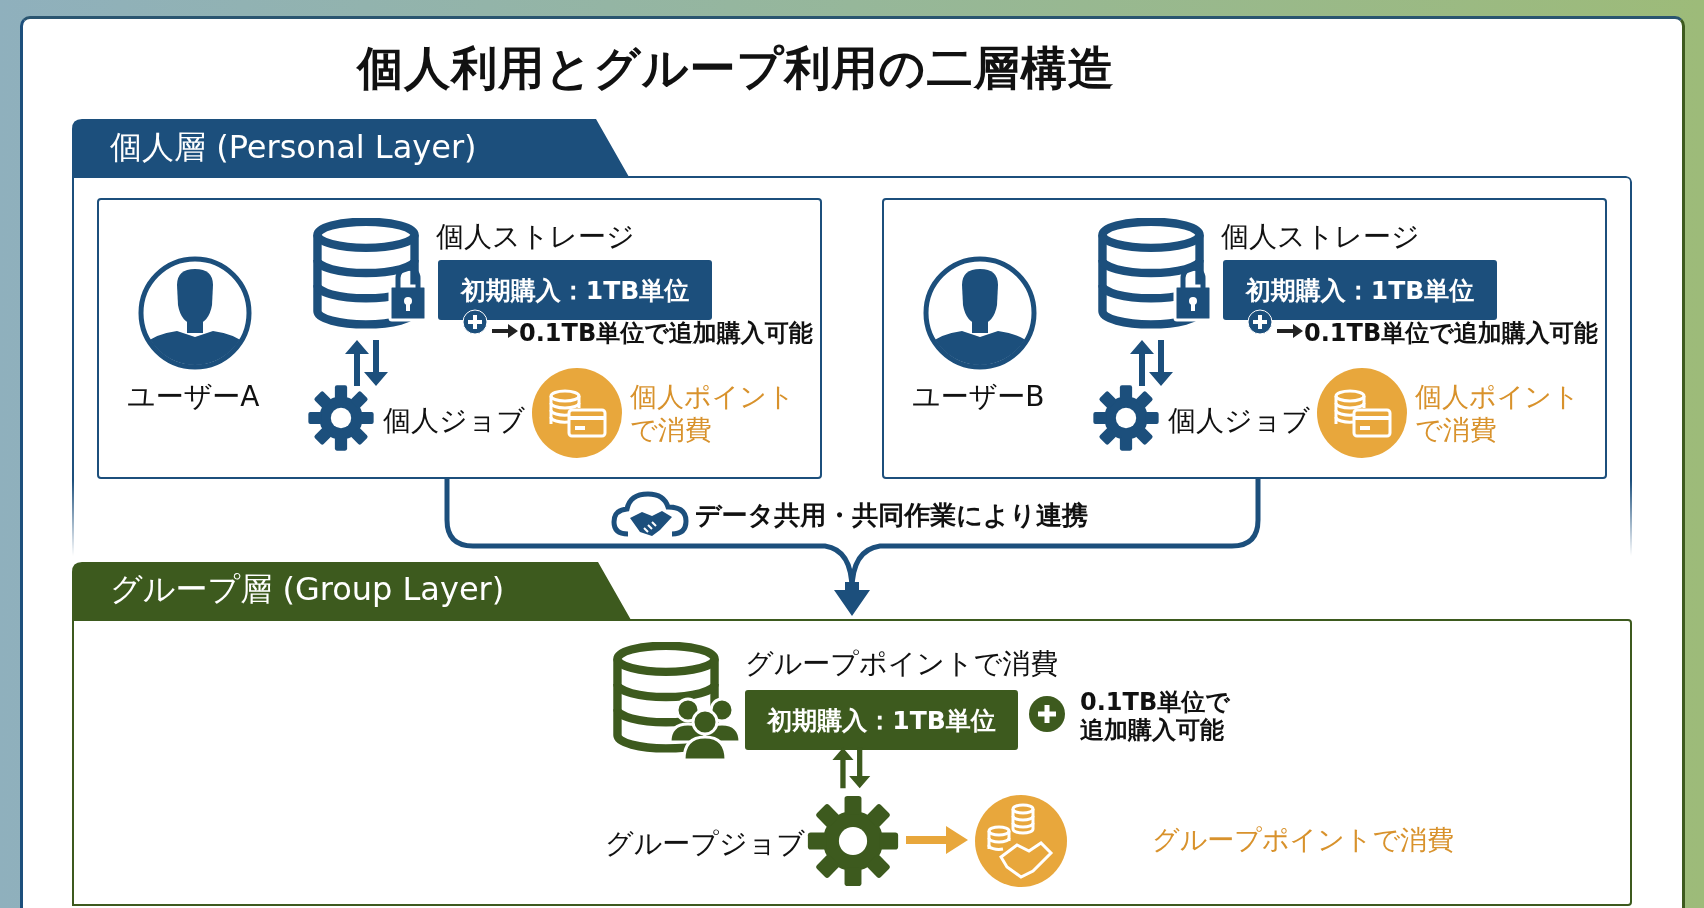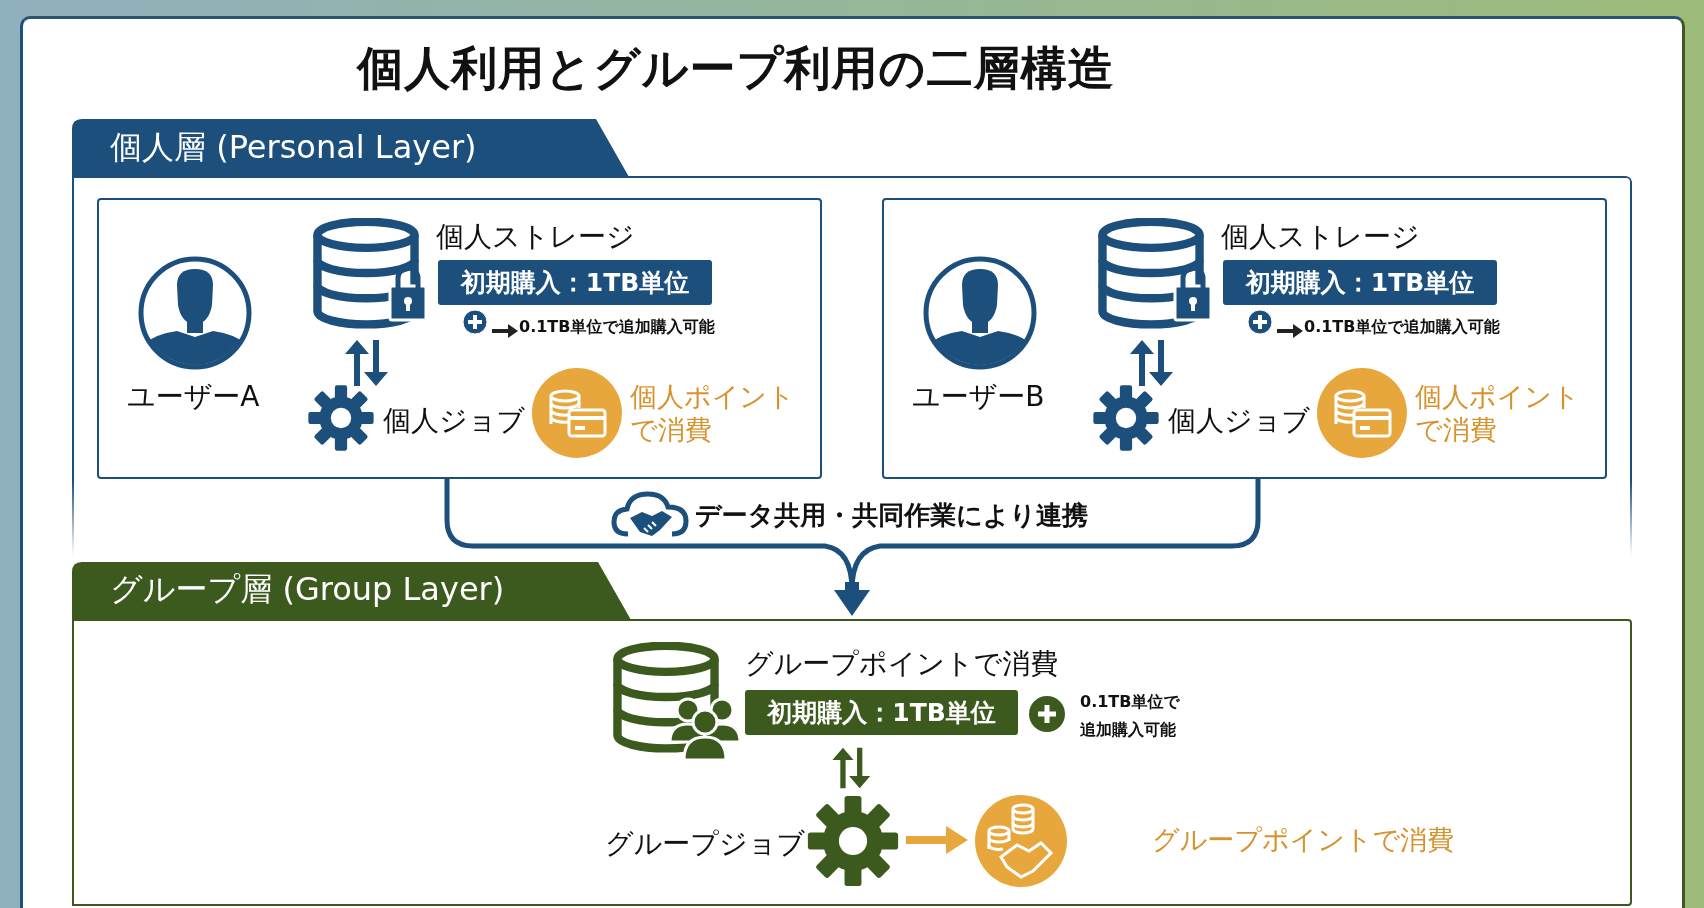--- a/index.html
+++ b/index.html
@@ -31,26 +31,26 @@
     position: absolute; left: 72px; top: 619px; width: 1560px; height: 287px;
     border: 2px solid #3d5a1e; border-radius: 0 4px 4px 0;
   }
   .card {
     position: absolute; top: 198px; width: 725px; height: 281px;
     border: 2px solid #1c4f7c; border-radius: 4px; background: #fff;
   }
   .lbl { position: absolute; white-space: nowrap; color: #111; }
   .storage-title { font-size: 28px; font-weight: normal; }
   .badge {
-    position: absolute; height: 45px; border-radius: 3px; color: #fff;
+    position: absolute; height: 60px; border-radius: 3px; color: #fff;
     font-size: 25px; font-weight: bold; display: flex; align-items: center; justify-content: center;
   }
   .badge.blue { background: #1c4f7c; }
   .badge.green { background: #3d5a1e; }
-  .addtext { font-size: 16px; font-weight: bold; }
+  .addtext { font-size: 24px; font-weight: bold; }
   .user-label { font-size: 28px; }
   .job-label { font-size: 28px; text-align: right; }
   .point-text { color: #d8922c; font-size: 27px; line-height: 33px; }
   .link-text { font-size: 26px; font-weight: bold; }
   svg { position: absolute; overflow: visible; }
 </style>
 </head>
 <body>
 
 <svg width="0" height="0" style="position:absolute">

